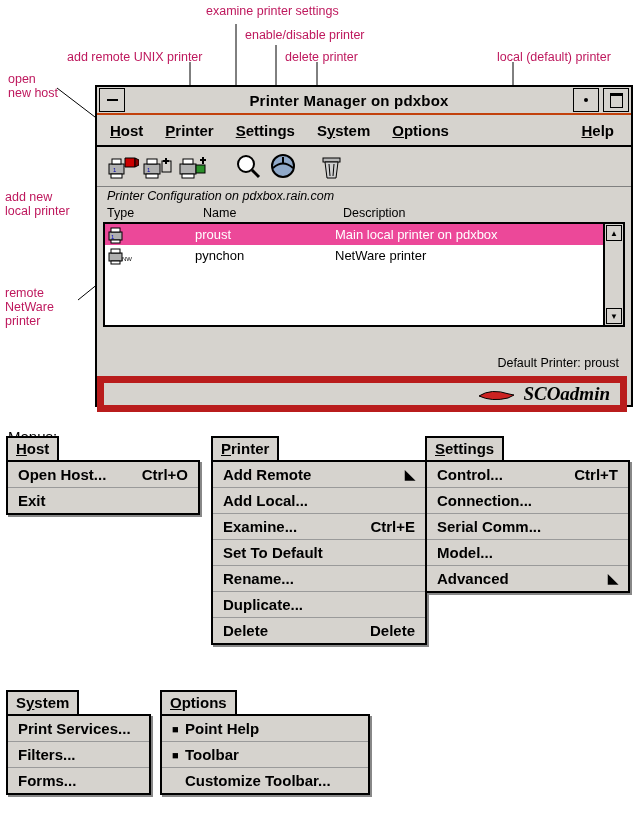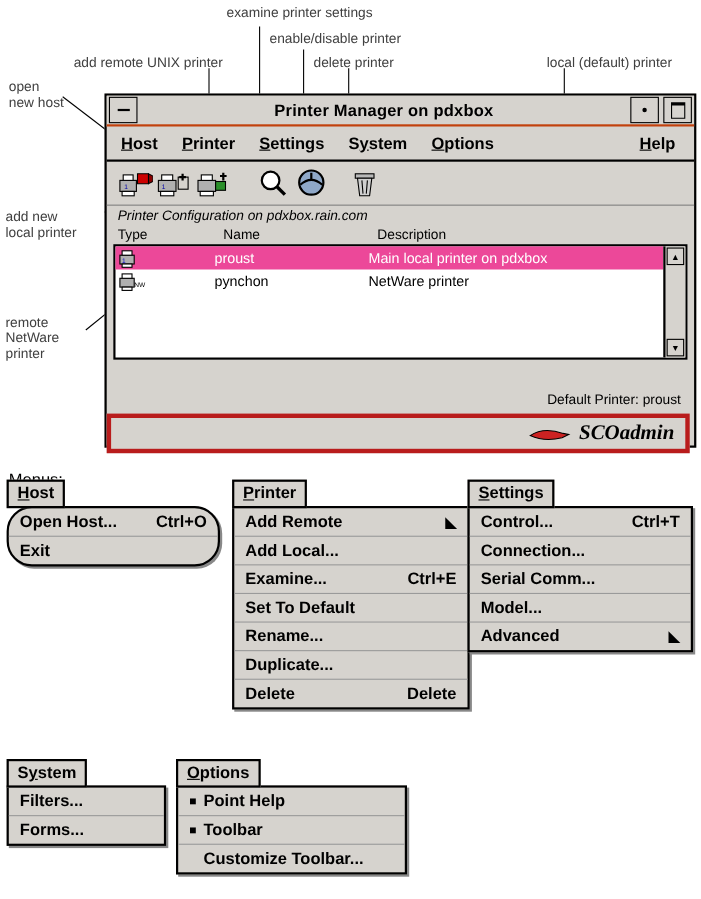--- a/index.html
+++ b/index.html
@@ -5,21 +5,21 @@
   html,body{margin:0;padding:0;}
   body{
     width:637px;height:817px;position:relative;
     background:#ffffff;
     font-family:"Liberation Sans", sans-serif;
     font-size:13px;color:#000;
     overflow:hidden;
   }
   .abs{position:absolute;}
   
-  .anno{font-size:12.5px;color:#404040;line-height:14px;white-space:pre;}
+  .anno{font-size:12.5px;color:#be185d;line-height:14px;white-space:pre;}
   
   #win{
     left:95px;top:85px;width:538px;height:322px;
     background:#d6d3ce;
     border:2px solid #000;
     box-sizing:border-box;
   }
   .titlebar{
     height:28px;display:flex;align-items:center;
     border-bottom:2px solid #c2410c;
@@ -80,21 +80,21 @@
   .scroll{
     width:18px;border-left:2px solid #000;background:#d6d3ce;
     display:flex;flex-direction:column;justify-content:space-between;align-items:center;
   }
   .sarrow{width:14px;height:14px;border:1px solid #000;background:#d6d3ce;margin:1px;
     display:flex;align-items:center;justify-content:center;font-size:8px;}
   .statusline{
     text-align:right;font-size:12.5px;padding:6px 12px 4px 0;margin-top:23px;
   }
   .bottompanel{
-    margin:2px 4px 4px 0;height:36px;border:4px solid #b91c1c;background:#d6d3ce;
+    margin:2px 4px 4px 0;height:36px;border:7px solid #b91c1c;background:#d6d3ce;
     display:flex;align-items:center;justify-content:flex-end;padding-right:10px;
     box-sizing:border-box;
   }
   .sco{font-family:"Liberation Serif",serif;font-style:italic;font-weight:bold;font-size:19px;}
   
   .menus-title{left:8px;top:428px;font-size:15px;}
   .mtitle{
     display:inline-block;border:2px solid #000;background:#d6d3ce;
     font-weight:bold;font-size:15px;padding:2px 8px 3px 8px;box-sizing:border-box;
   }
@@ -281,21 +281,21 @@
       <path d="M2 10 q12 -8 30 -2 l5 1 l-6 3 q-16 4 -29 -2 z" fill="#cc2222" stroke="#000"></path>
     </svg>
     <span class="sco">SCOadmin</span>
   </div>
 </div>
 
 <div class="abs menus-title">Menus:</div>
 
 <div class="abs" style="left:6px;top:436px;">
   <div class="mtitle"><span class="u">H</span>ost</div>
-  <div class="mpanel" style="width:194px;margin-top:-2px;border-radius:23px;">
+  <div class="mpanel" style="width:194px;margin-top:-2px;">
     <div class="mitem">
       <span class="lbl">Open Host...</span>
       <span class="acc">Ctrl+O</span>
     </div>
     <div class="mitem">
       <span class="lbl">Exit</span>
     </div>
   </div>
 </div>
 
@@ -349,20 +349,23 @@
       <span class="lbl">Advanced</span>
       <span class="arrow">◣</span>
     </div>
   </div>
 </div>
 
 <div class="abs" style="left:6px;top:690px;">
   <div class="mtitle">S<span class="u">y</span>stem</div>
   <div class="mpanel" style="width:145px;margin-top:-2px;">
     <div class="mitem">
+      <span class="lbl">Print Services...</span>
+    </div>
+    <div class="mitem">
       <span class="lbl">Filters...</span>
     </div>
     <div class="mitem">
       <span class="lbl">Forms...</span>
     </div>
   </div>
 </div>
 
 <div class="abs" style="left:160px;top:690px;">
   <div class="mtitle"><span class="u">O</span>ptions</div>

